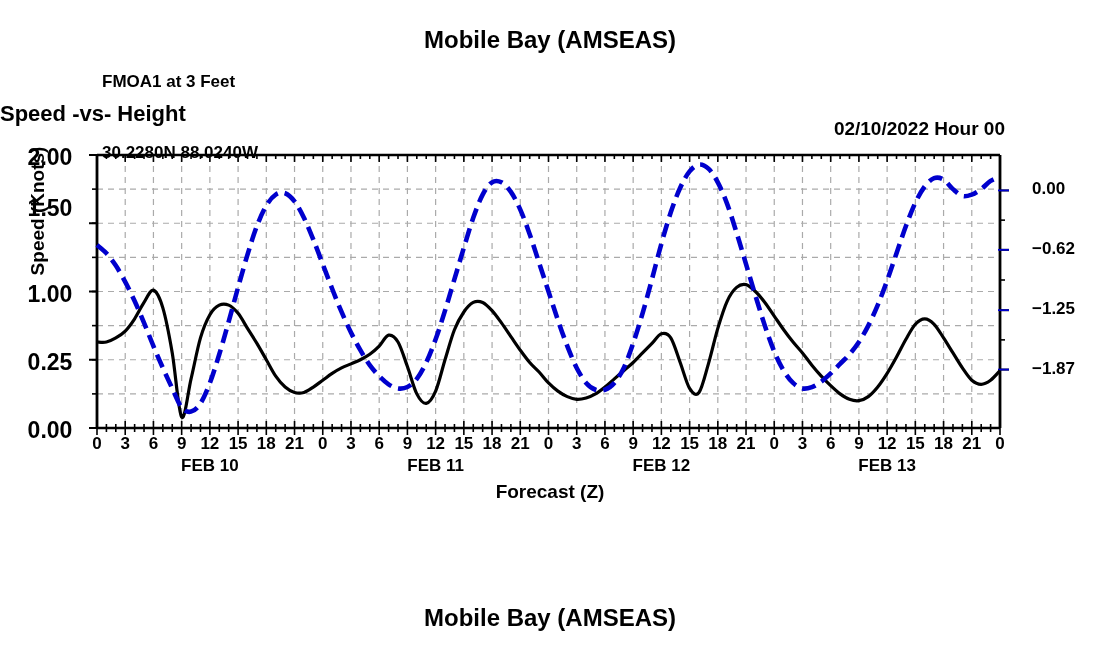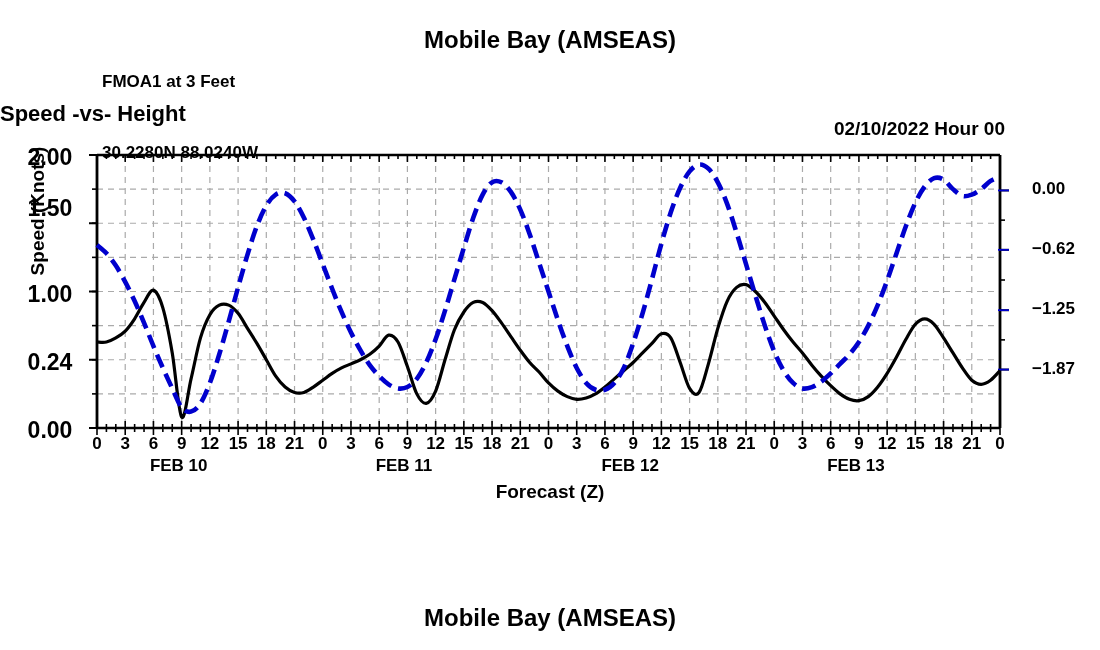--- a/index.html
+++ b/index.html
@@ -17,21 +17,21 @@
   #coords-line{left:102px;top:103px;font-size:17px;margin-top:40px;}
   #datestamp{right:95px;top:118px;font-size:19px;}
   #xaxis-title{left:0;right:0;top:481px;text-align:center;font-size:19px;}
   #yleft-title{
     position:absolute;left:-62px;top:200px;width:200px;text-align:center;
     font-size:19px;font-weight:bold;transform:rotate(-90deg);
   }
   .ytick-left{position:absolute;right:1010px;font-size:23px;font-weight:bold;text-align:center;width:80px;}
   .ytick-right{position:absolute;left:1032px;font-size:17px;font-weight:bold;text-align:left;width:80px;}
   .xtick{position:absolute;font-size:17px;font-weight:bold;text-align:center;width:40px;top:434px;}
-  .daylabel{position:absolute;font-size:17px;font-weight:bold;text-align:left;width:120px;top:456px;}
+  .daylabel{position:absolute;font-size:17px;font-weight:bold;text-align:center;width:120px;top:456px;}
   .legend{position:absolute;left:96px;top:508px;display:flex;align-items:center;gap:0px;}
   .legend-item{display:flex;align-items:center;}
   .legend-label{font-size:17px;font-weight:bold;}
   .swatch{height:7px;width:62px;margin-left:3px;margin-right:28px;}
   .sw-solid{background:#000;}
   .sw-dash{background:repeating-linear-gradient(to right,#0000cd 0 13px,#ffffff 13px 18px);}
   svg{position:absolute;left:0;top:0;}
 </style>
 </head>
 <body>
@@ -410,21 +410,21 @@
         <line x1="1000" y1="220.13684210526318" x2="1005" y2="220.13684210526318" stroke="#000" stroke-width="1.6"></line>
       </g>
       <g>
         <path d="M 97.00 342.00 C 98.57 342.00, 103.27 342.69, 106.41 342.00 C 109.54 341.32, 112.68 339.73, 115.81 337.91 C 118.95 336.09, 122.08 334.27, 125.22 331.09 C 128.35 327.90, 131.49 323.58, 134.63 318.80 C 137.76 314.02, 140.90 307.20, 144.03 302.42 C 147.17 297.64, 150.30 289.22, 153.44 290.13 C 156.57 291.05, 159.71 297.41, 162.84 307.88 C 165.98 318.35, 169.11 334.73, 172.25 352.93 C 175.39 371.13, 178.52 412.76, 181.66 417.08 C 184.79 421.40, 187.93 392.06, 191.06 378.86 C 194.20 365.67, 197.33 348.60, 200.47 337.91 C 203.60 327.22, 206.74 320.17, 209.88 314.71 C 213.01 309.25, 216.15 306.74, 219.28 305.15 C 222.42 303.56, 225.55 303.78, 228.69 305.15 C 231.82 306.51, 234.96 309.47, 238.09 313.34 C 241.23 317.21, 244.36 323.35, 247.50 328.36 C 250.64 333.36, 253.77 338.14, 256.91 343.37 C 260.04 348.60, 263.18 354.29, 266.31 359.75 C 269.45 365.21, 272.58 371.58, 275.72 376.13 C 278.85 380.68, 281.99 384.32, 285.13 387.05 C 288.26 389.78, 291.40 391.60, 294.53 392.51 C 297.67 393.42, 300.80 393.42, 303.94 392.51 C 307.07 391.60, 310.21 389.10, 313.34 387.05 C 316.48 385.00, 319.61 382.50, 322.75 380.23 C 325.89 377.95, 329.02 375.45, 332.16 373.40 C 335.29 371.35, 338.43 369.53, 341.56 367.94 C 344.70 366.35, 347.83 365.21, 350.97 363.85 C 354.10 362.48, 357.24 361.34, 360.38 359.75 C 363.51 358.16, 366.65 356.56, 369.78 354.29 C 372.92 352.01, 376.05 349.29, 379.19 346.10 C 382.32 342.92, 385.46 335.86, 388.59 335.18 C 391.73 334.50, 394.86 336.77, 398.00 342.00 C 401.14 347.24, 404.27 357.93, 407.41 366.57 C 410.54 375.22, 413.68 387.73, 416.81 393.88 C 419.95 400.02, 423.08 403.88, 426.22 403.43 C 429.35 402.98, 432.49 398.42, 435.63 391.14 C 438.76 383.87, 441.90 369.99, 445.03 359.75 C 448.17 349.51, 451.30 337.68, 454.44 329.72 C 457.57 321.76, 460.71 316.53, 463.84 311.98 C 466.98 307.43, 470.11 304.01, 473.25 302.42 C 476.39 300.83, 479.52 301.05, 482.66 302.42 C 485.79 303.78, 488.93 307.20, 492.06 310.61 C 495.20 314.02, 498.33 318.57, 501.47 322.89 C 504.60 327.22, 507.74 331.99, 510.88 336.54 C 514.01 341.09, 517.15 345.87, 520.28 350.19 C 523.42 354.52, 526.55 358.84, 529.69 362.48 C 532.82 366.12, 535.96 368.62, 539.09 372.04 C 542.23 375.45, 545.36 379.77, 548.50 382.95 C 551.64 386.14, 554.77 388.87, 557.91 391.14 C 561.04 393.42, 564.18 395.24, 567.31 396.61 C 570.45 397.97, 573.58 399.11, 576.72 399.33 C 579.85 399.56, 582.99 398.88, 586.13 397.97 C 589.26 397.06, 592.40 395.69, 595.53 393.88 C 598.67 392.06, 601.80 389.55, 604.94 387.05 C 608.07 384.55, 611.21 381.59, 614.34 378.86 C 617.48 376.13, 620.61 373.40, 623.75 370.67 C 626.89 367.94, 630.02 365.44, 633.16 362.48 C 636.29 359.52, 639.43 356.11, 642.56 352.93 C 645.70 349.74, 648.83 346.56, 651.97 343.37 C 655.10 340.19, 658.24 334.73, 661.38 333.81 C 664.51 332.90, 667.65 333.13, 670.78 337.91 C 673.92 342.69, 677.05 354.06, 680.19 362.48 C 683.32 370.90, 686.46 383.41, 689.59 388.42 C 692.73 393.42, 695.86 396.61, 699.00 392.51 C 702.14 388.41, 705.27 374.54, 708.41 363.85 C 711.54 353.15, 714.68 338.82, 717.81 328.36 C 720.95 317.89, 724.08 307.88, 727.22 301.06 C 730.35 294.23, 733.49 290.13, 736.63 287.40 C 739.76 284.67, 742.90 283.99, 746.03 284.67 C 749.17 285.36, 752.30 288.54, 755.44 291.50 C 758.57 294.46, 761.71 298.32, 764.84 302.42 C 767.98 306.51, 771.11 311.52, 774.25 316.07 C 777.39 320.62, 780.52 325.40, 783.66 329.72 C 786.79 334.04, 789.93 338.14, 793.06 342.00 C 796.20 345.87, 799.33 349.06, 802.47 352.93 C 805.60 356.79, 808.74 361.34, 811.88 365.21 C 815.01 369.08, 818.15 372.72, 821.28 376.13 C 824.42 379.54, 827.55 382.73, 830.69 385.69 C 833.82 388.64, 836.96 391.60, 840.09 393.88 C 843.23 396.15, 846.36 398.20, 849.50 399.33 C 852.64 400.47, 855.77 401.15, 858.91 400.70 C 862.04 400.25, 865.18 398.88, 868.31 396.61 C 871.45 394.33, 874.58 390.92, 877.72 387.05 C 880.85 383.18, 883.99 378.40, 887.13 373.40 C 890.26 368.39, 893.40 362.71, 896.53 357.02 C 899.67 351.33, 902.80 344.73, 905.94 339.27 C 909.07 333.81, 912.21 327.67, 915.34 324.26 C 918.48 320.85, 921.61 318.80, 924.75 318.80 C 927.89 318.80, 931.02 321.07, 934.16 324.26 C 937.29 327.44, 940.43 333.13, 943.56 337.91 C 946.70 342.69, 949.83 347.92, 952.97 352.93 C 956.10 357.93, 959.24 363.39, 962.38 367.94 C 965.51 372.49, 968.65 377.50, 971.78 380.23 C 974.92 382.96, 978.05 384.32, 981.19 384.32 C 984.32 384.32, 987.46 382.50, 990.59 380.23 C 993.73 377.95, 998.43 372.26, 1000.00 370.67" fill="none" stroke="#000000" stroke-width="3.2" stroke-linecap="butt" stroke-linejoin="round"></path>
         <path d="M 97.00 245.09 C 98.57 246.45, 103.27 249.87, 106.41 253.28 C 109.54 256.69, 112.68 260.79, 115.81 265.56 C 118.95 270.34, 122.08 276.03, 125.22 281.94 C 128.35 287.86, 131.49 294.23, 134.63 301.06 C 137.76 307.88, 140.90 315.39, 144.03 322.89 C 147.17 330.40, 150.30 338.59, 153.44 346.10 C 156.57 353.61, 159.71 360.89, 162.84 367.94 C 165.98 374.99, 169.11 381.82, 172.25 388.42 C 175.39 395.01, 178.52 403.66, 181.66 407.52 C 184.79 411.39, 187.93 412.30, 191.06 411.62 C 194.20 410.94, 197.33 408.21, 200.47 403.43 C 203.60 398.65, 206.74 391.14, 209.88 382.95 C 213.01 374.76, 216.15 364.53, 219.28 354.29 C 222.42 344.05, 225.55 332.68, 228.69 321.53 C 231.82 310.38, 234.96 298.55, 238.09 287.40 C 241.23 276.26, 244.36 264.88, 247.50 254.65 C 250.64 244.41, 253.77 234.17, 256.91 225.98 C 260.04 217.79, 263.18 210.74, 266.31 205.51 C 269.45 200.27, 272.58 196.63, 275.72 194.59 C 278.85 192.54, 281.99 192.08, 285.13 193.22 C 288.26 194.36, 291.40 197.32, 294.53 201.41 C 297.67 205.51, 300.80 211.42, 303.94 217.79 C 307.07 224.16, 310.21 231.90, 313.34 239.63 C 316.48 247.37, 319.61 256.01, 322.75 264.20 C 325.89 272.39, 329.02 280.81, 332.16 288.77 C 335.29 296.73, 338.43 304.70, 341.56 311.98 C 344.70 319.25, 347.83 326.08, 350.97 332.45 C 354.10 338.82, 357.24 344.74, 360.38 350.19 C 363.51 355.65, 366.65 360.89, 369.78 365.21 C 372.92 369.53, 376.05 372.94, 379.19 376.13 C 382.32 379.31, 385.46 382.27, 388.59 384.32 C 391.73 386.37, 394.86 387.96, 398.00 388.42 C 401.14 388.87, 404.27 388.64, 407.41 387.05 C 410.54 385.46, 413.68 382.96, 416.81 378.86 C 419.95 374.76, 423.08 369.08, 426.22 362.48 C 429.35 355.88, 432.49 347.92, 435.63 339.27 C 438.76 330.63, 441.90 320.62, 445.03 310.61 C 448.17 300.60, 451.30 289.68, 454.44 279.21 C 457.57 268.75, 460.71 258.06, 463.84 247.82 C 466.98 237.58, 470.11 226.66, 473.25 217.79 C 476.39 208.92, 479.52 200.50, 482.66 194.59 C 485.79 188.67, 488.93 184.35, 492.06 182.30 C 495.20 180.25, 498.33 180.71, 501.47 182.30 C 504.60 183.89, 507.74 187.30, 510.88 191.85 C 514.01 196.41, 517.15 202.55, 520.28 209.60 C 523.42 216.65, 526.55 225.30, 529.69 234.17 C 532.82 243.04, 535.96 253.28, 539.09 262.84 C 542.23 272.39, 545.36 281.94, 548.50 291.50 C 551.64 301.06, 554.77 311.06, 557.91 320.16 C 561.04 329.26, 564.18 338.14, 567.31 346.10 C 570.45 354.06, 573.58 361.80, 576.72 367.94 C 579.85 374.08, 582.99 379.31, 586.13 382.95 C 589.26 386.59, 592.40 388.64, 595.53 389.78 C 598.67 390.92, 601.80 390.92, 604.94 389.78 C 608.07 388.64, 611.21 386.59, 614.34 382.95 C 617.48 379.31, 620.61 374.54, 623.75 367.94 C 626.89 361.34, 630.02 352.47, 633.16 343.37 C 636.29 334.27, 639.43 324.03, 642.56 313.34 C 645.70 302.65, 648.83 290.82, 651.97 279.21 C 655.10 267.61, 658.24 254.87, 661.38 243.72 C 664.51 232.58, 667.65 221.66, 670.78 212.33 C 673.92 203.00, 677.05 194.58, 680.19 187.76 C 683.32 180.94, 686.46 175.25, 689.59 171.38 C 692.73 167.51, 695.86 165.01, 699.00 164.56 C 702.14 164.10, 705.27 165.69, 708.41 168.65 C 711.54 171.61, 714.68 176.38, 717.81 182.30 C 720.95 188.21, 724.08 195.72, 727.22 204.14 C 730.35 212.56, 733.49 222.80, 736.63 232.81 C 739.76 242.81, 742.90 253.74, 746.03 264.20 C 749.17 274.67, 752.30 285.36, 755.44 295.60 C 758.57 305.83, 761.71 316.30, 764.84 325.63 C 767.98 334.95, 771.11 344.05, 774.25 351.56 C 777.39 359.07, 780.52 365.44, 783.66 370.67 C 786.79 375.90, 789.93 380.00, 793.06 382.95 C 796.20 385.91, 799.33 387.73, 802.47 388.42 C 805.60 389.10, 808.74 388.19, 811.88 387.05 C 815.01 385.91, 818.15 383.87, 821.28 381.59 C 824.42 379.31, 827.55 376.36, 830.69 373.40 C 833.82 370.44, 836.96 367.03, 840.09 363.85 C 843.23 360.66, 846.36 357.93, 849.50 354.29 C 852.64 350.65, 855.77 346.78, 858.91 342.00 C 862.04 337.23, 865.18 331.77, 868.31 325.63 C 871.45 319.48, 874.58 312.66, 877.72 305.15 C 880.85 297.64, 883.99 289.22, 887.13 280.58 C 890.26 271.94, 893.40 262.38, 896.53 253.28 C 899.67 244.18, 902.80 234.40, 905.94 225.98 C 909.07 217.56, 912.21 209.37, 915.34 202.78 C 918.48 196.18, 921.61 190.49, 924.75 186.40 C 927.89 182.30, 931.02 179.34, 934.16 178.20 C 937.29 177.07, 940.43 177.75, 943.56 179.57 C 946.70 181.39, 949.83 186.39, 952.97 189.13 C 956.10 191.86, 959.24 195.04, 962.38 195.95 C 965.51 196.86, 968.65 195.72, 971.78 194.59 C 974.92 193.45, 978.05 191.40, 981.19 189.13 C 984.32 186.85, 987.46 182.98, 990.59 180.94 C 993.73 178.89, 998.43 177.52, 1000.00 176.84" fill="none" stroke="#0000cd" stroke-width="4.6" stroke-linecap="butt" stroke-linejoin="round" stroke-dasharray="14,7"></path>
       </g>
     </svg>
 
   <div id="ytick-left-holder">
       <div class="ytick-left" style="top: 417px;">0.00</div>
-      <div class="ytick-left" style="top: 348.75px;">0.24</div>
+      <div class="ytick-left" style="top: 348.75px;">0.25</div>
       <div class="ytick-left" style="top: 280.5px;">1.00</div>
       <div class="ytick-left" style="top: 195px;">1.50</div>
       <div class="ytick-left" style="top: 144px;">2.00</div>
     </div>
   <div id="ytick-right-holder">
       <div class="ytick-right" style="top: 358.568px;">−1.87</div>
       <div class="ytick-right" style="top: 299.179px;">−1.25</div>
       <div class="ytick-right" style="top: 238.832px;">−0.62</div>
       <div class="ytick-right" style="top: 179.442px;">0.00</div>
     </div>

